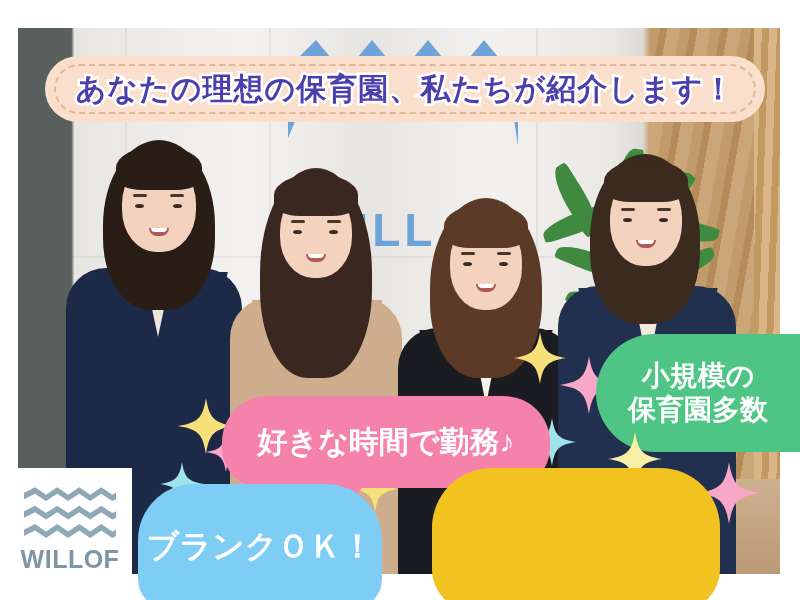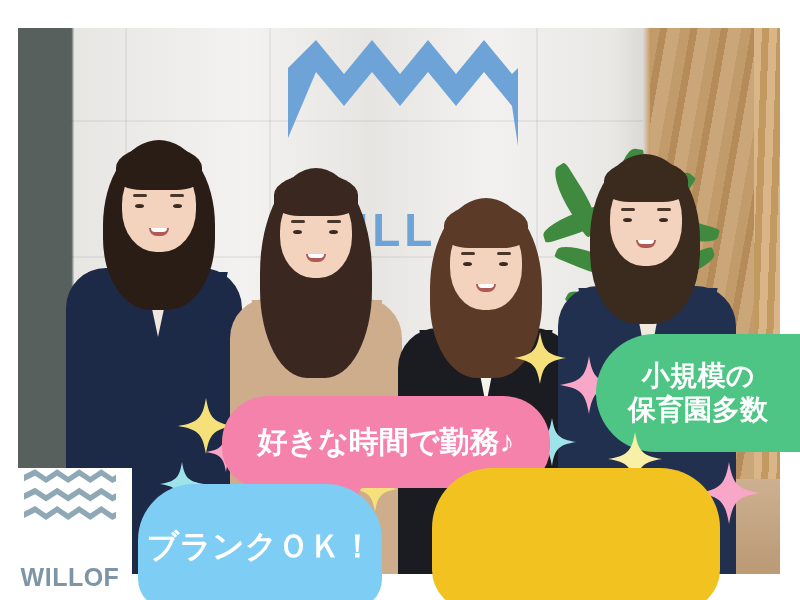--- a/index.html
+++ b/index.html
@@ -241,20 +241,24 @@
     <svg viewBox="0 0 100 100">
         <path d="M50 0 C56 36 64 44 100 50 C64 56 56 64 50 100 C44 64 36 56 0 50 C36 44 44 36 50 0Z" fill="#f9f0a8"></path>
       </svg>
   </div>
   <div class="sparkle" style="left:698px;top:462px;width:62px;height:62px;z-index:6;">
     <svg viewBox="0 0 100 100">
         <path d="M50 0 C56 36 64 44 100 50 C64 56 56 64 50 100 C44 64 36 56 0 50 C36 44 44 36 50 0Z" fill="#f9a7c8"></path>
       </svg>
   </div>
 
+  <div class="banner">
+    <div class="banner-inner"></div>
+    <div class="banner-text">あなたの理想の保育園、私たちが紹介します！</div>
+  </div>
 
   <div class="bubble bub-green" style="z-index:5;">
     <div>
       <div>小規模の</div>
       <div>保育園多数</div>
     </div>
   </div>
 
   <div class="bubble bub-pink" style="z-index:7;">
     <span>好きな時間で勤務♪</span>
@@ -262,21 +266,21 @@
 
   <div class="bubble bub-yellow" style="z-index:8;">
     <div>
     </div>
   </div>
 
   <div class="bubble bub-blue" style="z-index:8;">
     <span>ブランクＯＫ！</span>
   </div>
 
-  <div class="logo-box" style="z-index:9;justify-content:space-between;">
+  <div class="logo-box" style="z-index:9;">
     <svg viewBox="0 0 100 58">
       <polygon points="0,6 12,0 24,8 36,0 48,8 60,0 72,8 84,0 96,8 100,6 100,13 96,15 84,7 72,15 60,7 48,15 36,7 24,15 12,7 0,13" fill="#8fa8b5"></polygon>
       <polygon points="0,26 12,20 24,28 36,20 48,28 60,20 72,28 84,20 96,28 100,26 100,33 96,35 84,27 72,35 60,27 48,35 36,27 24,35 12,27 0,33" fill="#8fa8b5"></polygon>
       <polygon points="0,46 12,40 24,48 36,40 48,48 60,40 72,48 84,40 96,48 100,46 100,53 96,55 84,47 72,55 60,47 48,55 36,47 24,55 12,47 0,53" fill="#8fa8b5"></polygon>
     </svg>
     <div class="logo-word">WILLOF</div>
   </div>
 
 </div>
 

